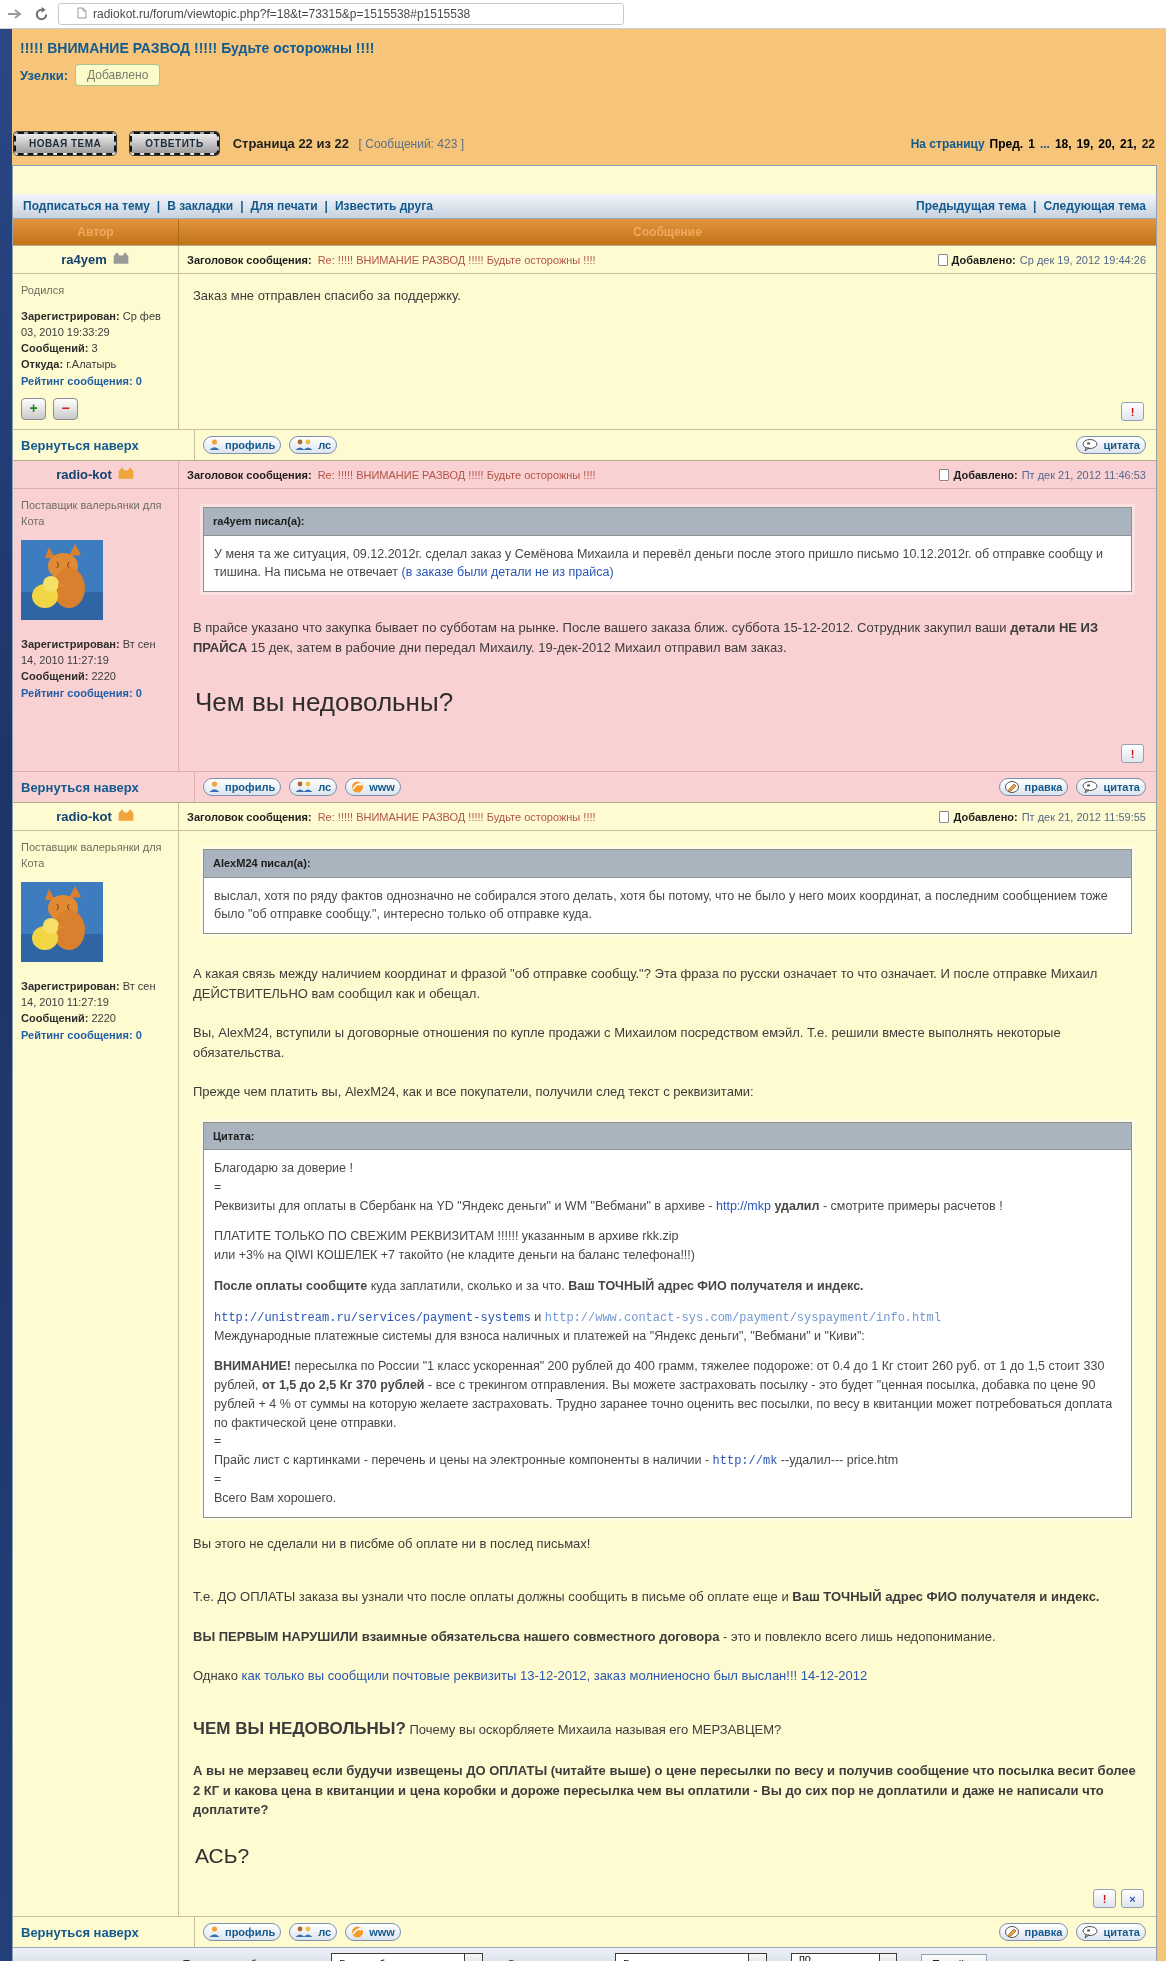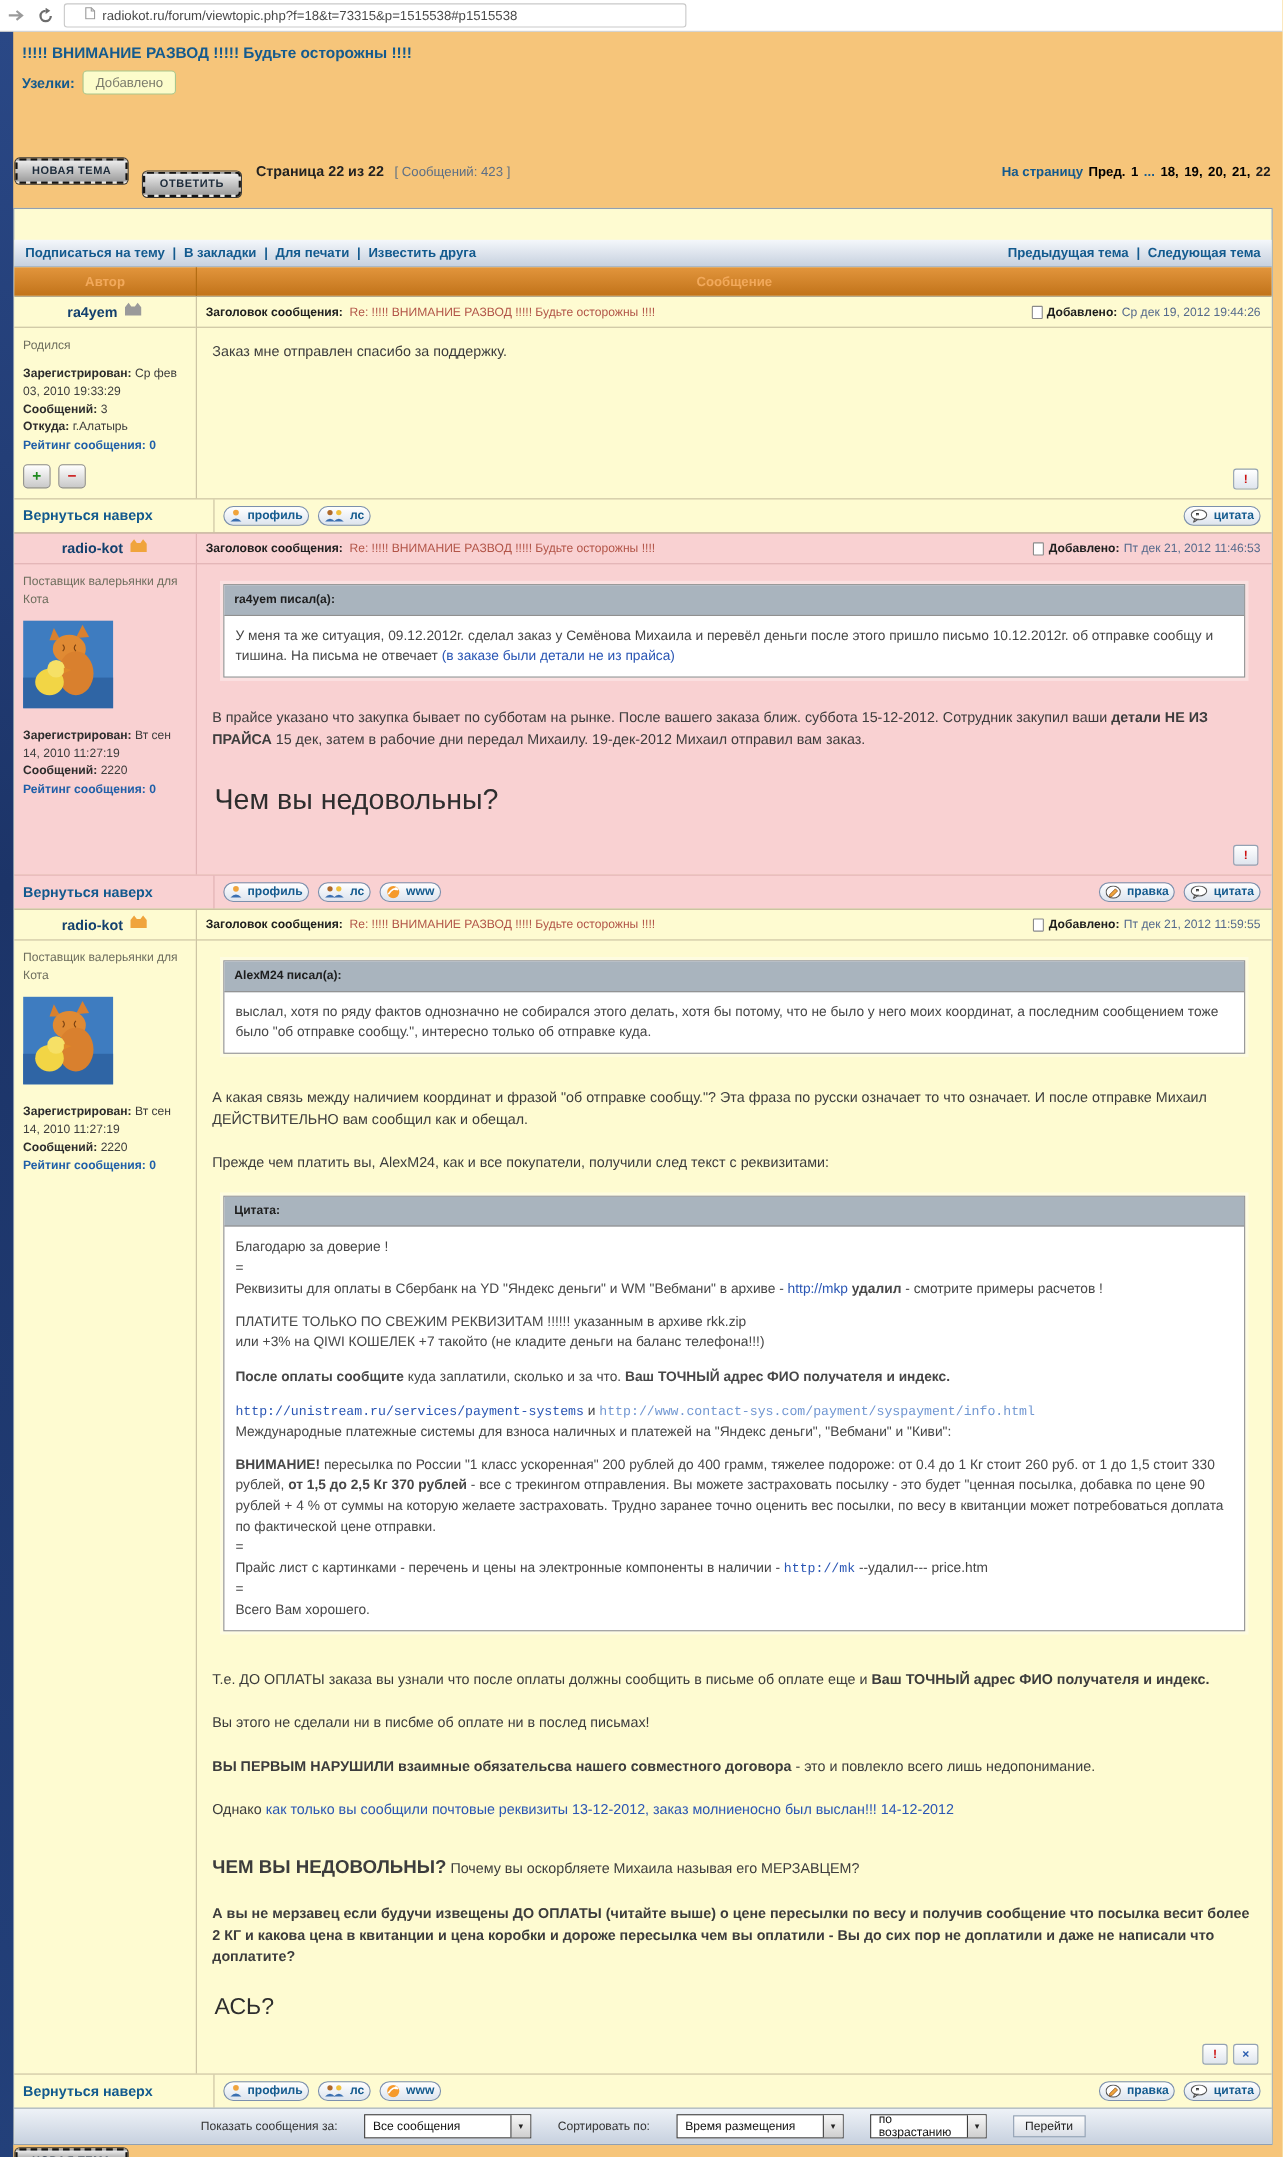--- a/index.html
+++ b/index.html
@@ -16,21 +16,21 @@
   .strip{position:absolute;left:0;top:0;bottom:0;width:12px;background:linear-gradient(180deg,#2a4886,#1c3468 40%,#23407a);}
   .content{margin-left:12px;padding:0 9px 0 0;}
 
   .topic-title{color:#135a8e;font-weight:bold;font-size:14px;padding:11px 0 2px 8px;}
   .uzelki{display:flex;align-items:center;gap:7px;padding:6px 0 0 8px;}
   .uz-label{color:#135a8e;font-weight:bold;font-size:13px;}
   .uz-add{background:#fcfccb;border:1px solid #a9c68c;border-radius:4px;padding:3px 11px;font-size:12px;color:#7b7b6c;cursor:pointer;}
 
   .toolbar{display:flex;align-items:center;margin:46px 2px 10px 2px;}
   .chip{position:relative;background:linear-gradient(#ececec,#9d9d9d);border:2px dashed #141414;border-radius:4px;padding:4px 13px;font-size:10px;font-weight:bold;color:#1d2b3a;letter-spacing:.5px;cursor:pointer;box-shadow:0 0 0 1px #3a3a3a;}
-  .chip + .chip{margin-left:14px;margin-top:24px;}
+  .chip + .chip{margin-left:14px;}
   .pageinfo{margin-left:14px;font-size:13px;font-weight:bold;color:#222;}
   .msgcount{margin-left:6px;font-size:12px;color:#5d6f85;font-weight:normal;}
   .pager{margin-left:auto;font-size:12px;font-weight:bold;color:#135a8e;display:flex;gap:5px;align-items:baseline;}
   .pager .pg{color:#000000;cursor:pointer;}
   .pager .cur{color:#1d1d1d;}
 
   
   .frame{border:1px solid #8fa0b4;background:#fefbd1;}
   .navbar{display:flex;justify-content:space-between;align-items:center;background:linear-gradient(#f4f7fb,#c7d1df);padding:5px 10px;font-size:12px;font-weight:bold;color:#135a8e;border-bottom:1px solid #9aa9bd;margin-top:28px;}
   .navgrp{display:flex;gap:7px;}
@@ -417,20 +417,21 @@
               <b>Добавлено:</b>
               <span class="mh-date">Пт дек 21, 2012 11:59:55</span>
             </span>
           </div>
           <div class="msg-body">
             <div class="quote">
               <div class="q-head">AlexM24 писал(а):</div>
               <div class="q-body">выслал, хотя по ряду фактов однозначно не собирался этого делать, хотя бы потому, что не было у него моих координат, а последним сообщением тоже было "об отправке сообщу.", интересно только об отправке куда.</div>
             </div>
             <div class="para" style="margin-top:30px;">А какая связь между наличием координат и фразой "об отправке сообщу."? Эта фраза по русски означает то что означает. И после отправке Михаил ДЕЙСТВИТЕЛЬНО вам сообщил как и обещал.</div>
+            <div class="para">Вы, AlexM24, вступили ы договорные отношения по купле продажи с Михаилом посредством емэйл. Т.е. решили вместе выполнять некоторые обязательства.</div>
             <div class="para">Прежде чем платить вы, AlexM24, как и все покупатели, получили след текст с реквизитами:</div>
 
             <div class="quote" style="margin-top:16px;">
               <div class="q-head">Цитата:</div>
               <div class="q-body">
                 <div class="qline">Благодарю за доверие !</div>
                 <div class="qline">=</div>
                 <div class="qline"><span class="seg-n">Реквизиты для оплаты в Сбербанк на YD "Яндекс деньги" и WM "Вебмани" в архиве - </span><span class="seg-l">http://mkp</span><span class="seg-b"> удалил</span><span class="seg-n"> - смотрите примеры расчетов !</span></div>
                 <div class="qgap"></div>
                 <div class="qline">ПЛАТИТЕ ТОЛЬКО ПО СВЕЖИМ РЕКВИЗИТАМ !!!!!! указанным в архиве rkk.zip</div>
@@ -442,22 +443,22 @@
                 <div class="qline">Международные платежные системы для взноса наличных и платежей на "Яндекс деньги", "Вебмани" и "Киви":</div>
                 <div class="qgap"></div>
                 <div class="qline"><span class="seg-b">ВНИМАНИЕ!</span><span class="seg-n">  пересылка по России "1 класс ускоренная" 200 рублей до 400 грамм, тяжелее подороже: от 0.4 до 1 Кг стоит 260 руб. от 1 до 1,5 стоит 330 рублей, </span><span class="seg-b">от 1,5 до 2,5 Кг 370 рублей</span><span class="seg-n"> - все с трекингом отправления.  Вы можете застраховать посылку - это будет "ценная посылка, добавка по цене 90 рублей + 4 % от суммы на которую желаете застраховать. Трудно заранее точно оценить вес посылки, по весу в квитанции может потребоваться доплата по фактической цене отправки.</span></div>
                 <div class="qline">=</div>
                 <div class="qline"><span class="seg-n">Прайс лист с картинками - перечень и цены на электронные компоненты в наличии - </span><span class="seg-lm">http://mk</span><span class="seg-n"> --удалил--- price.htm</span></div>
                 <div class="qline">=</div>
                 <div class="qline">Всего Вам хорошего.</div>
               </div>
             </div>
 
+            <div class="para">Вы этого не сделали ни в писбме об оплате ни в послед письмах!</div>
             <div class="para" style="margin-top:34px;"><span class="seg-n">Т.е. ДО ОПЛАТЫ заказа вы узнали что после оплаты должны сообщить в письме об оплате еще и </span><span class="seg-b">Ваш ТОЧНЫЙ адрес ФИО получателя и индекс.</span></div>
-            <div class="para">Вы этого не сделали ни в писбме об оплате ни в послед письмах!</div>
             <div class="para"><span class="seg-b">ВЫ ПЕРВЫМ НАРУШИЛИ взаимные обязательсва нашего совместного договора</span><span class="seg-n"> - это и повлекло всего лишь недопонимание.</span></div>
             <div class="para"><span class="seg-n">Однако </span><span class="seg-l">как только вы сообщили почтовые реквизиты 13-12-2012, заказ молниеносно был выслан!!! 14-12-2012</span></div>
             <div class="para" style="margin-top:30px;"><span class="seg-big2">ЧЕМ ВЫ НЕДОВОЛЬНЫ?</span><span class="seg-n"> Почему вы оскорбляете Михаила называя его МЕРЗАВЦЕМ?</span></div>
             <div class="para"><span class="seg-b">А вы не мерзавец если будучи извещены ДО ОПЛАТЫ (читайте выше) о цене пересылки по весу и получив сообщение что посылка весит более 2 КГ и какова цена в квитанции и цена коробки и дороже пересылка чем вы оплатили - Вы до сих пор не доплатили и даже не написали что доплатите?</span></div>
             <div class="big-line2">АСЬ?</div>
           </div>
           <div class="msg-tools">
             <span class="tool tool-report">!</span>
             <span class="tool tool-delete">×</span>
           </div>

